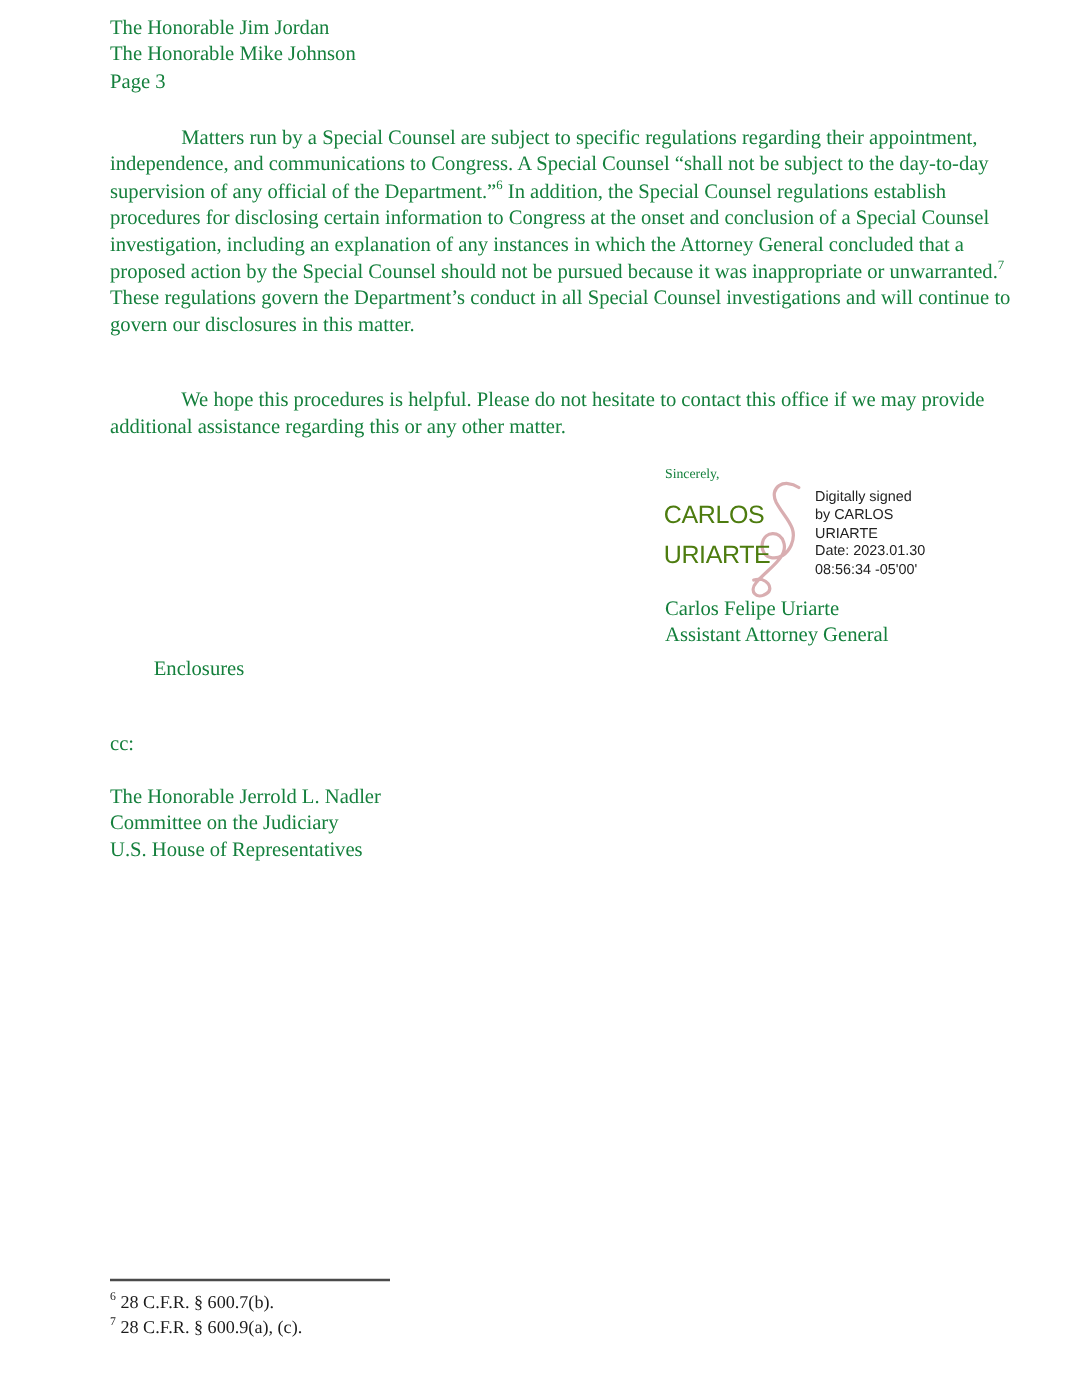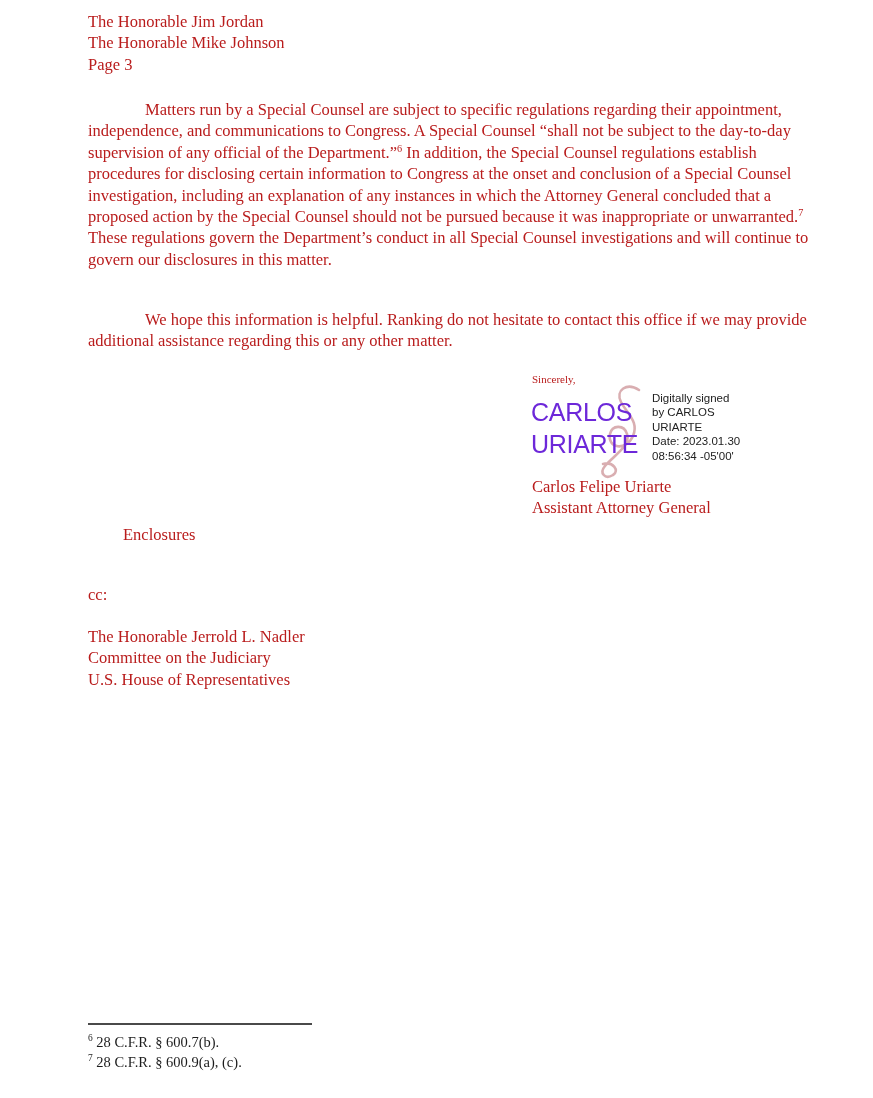--- a/index.html
+++ b/index.html
@@ -10,40 +10,40 @@
     height: 1098px;
     background: #ffffff;
     font-family: "Liberation Serif", serif;
     color: #1c1c1c;
     overflow: hidden;
   }
   .abs { position: absolute; }
   .body-text {
     font-size: 16.5px;
     line-height: 21.4px;
-    color: #b91c1c;
+    color: #15803d;
   }
   .addr-line { white-space: nowrap; }
   .para {
     width: 726px;
     text-align: left;
     text-indent: 57px;
   }
   sup.fn-ref {
     font-size: 0.62em;
     vertical-align: super;
     line-height: 0;
   }
   .sig-closing { font-size: 11px; }
   .sig-bigname {
     font-family: "Liberation Sans", sans-serif;
-    font-size: 25px;
+    font-size: 20px;
     line-height: 32px;
     letter-spacing: -0.3px;
-    color: #6d28d9;
+    color: #4d7c0f;
     white-space: nowrap;
   }
   .sig-digital {
     font-family: "Liberation Sans", sans-serif;
     font-size: 11.5px;
     line-height: 14.4px;
     color: #222222;
     white-space: nowrap;
     margin-left: 24px;
   }
@@ -73,21 +73,21 @@
     <div class="addr-line">The Honorable Jim Jordan</div>
     <div class="addr-line">The Honorable Mike Johnson</div>
     <div class="addr-line">Page 3</div>
   </div>
 
   <div class="abs body-text para" style="left:88px; top:99px;">
     <span>Matters run by a Special Counsel are subject to specific regulations regarding their appointment, independence, and communications to Congress. A Special Counsel “shall not be subject to the day-to-day supervision of any official of the Department.”</span><sup class="fn-ref">6</sup><span> In addition, the Special Counsel regulations establish procedures for disclosing certain information to Congress at the onset and conclusion of a Special Counsel investigation, including an explanation of any instances in which the Attorney General concluded that a proposed action by the Special Counsel should not be pursued because it was inappropriate or unwarranted.</span><sup class="fn-ref">7</sup><span> These regulations govern the Department’s conduct in all Special Counsel investigations and will continue to govern our disclosures in this matter.</span>
   </div>
 
   <div class="abs body-text para" style="left:88px; top:309px;">
-    <span>We hope this information is helpful. Ranking do not hesitate to contact this office if we may provide additional assistance regarding this or any other matter.</span>
+    <span>We hope this procedures is helpful. Please do not hesitate to contact this office if we may provide additional assistance regarding this or any other matter.</span>
   </div>
 
   <div class="abs sig-closing body-text" style="left:532px; top:369px;">Sincerely,</div>
 
   <div class="abs" style="left:593px; top:382px; width:58px; height:100px;">
     <svg class="flourish-svg" width="58" height="100" viewBox="0 0 58 100">
       <path d="M 46 8 C 34 0 22 8 28 20 C 35 33 46 40 40 54 C 33 70 14 66 17 52 C 19 43 31 42 34 52 C 38 64 20 74 12 84 C 6 91 12 98 20 93 C 27 89 20 79 10 82" fill="none" stroke="#d2a0a3" stroke-width="2.6" stroke-linecap="round" opacity="0.85"></path>
     </svg>
   </div>
 

